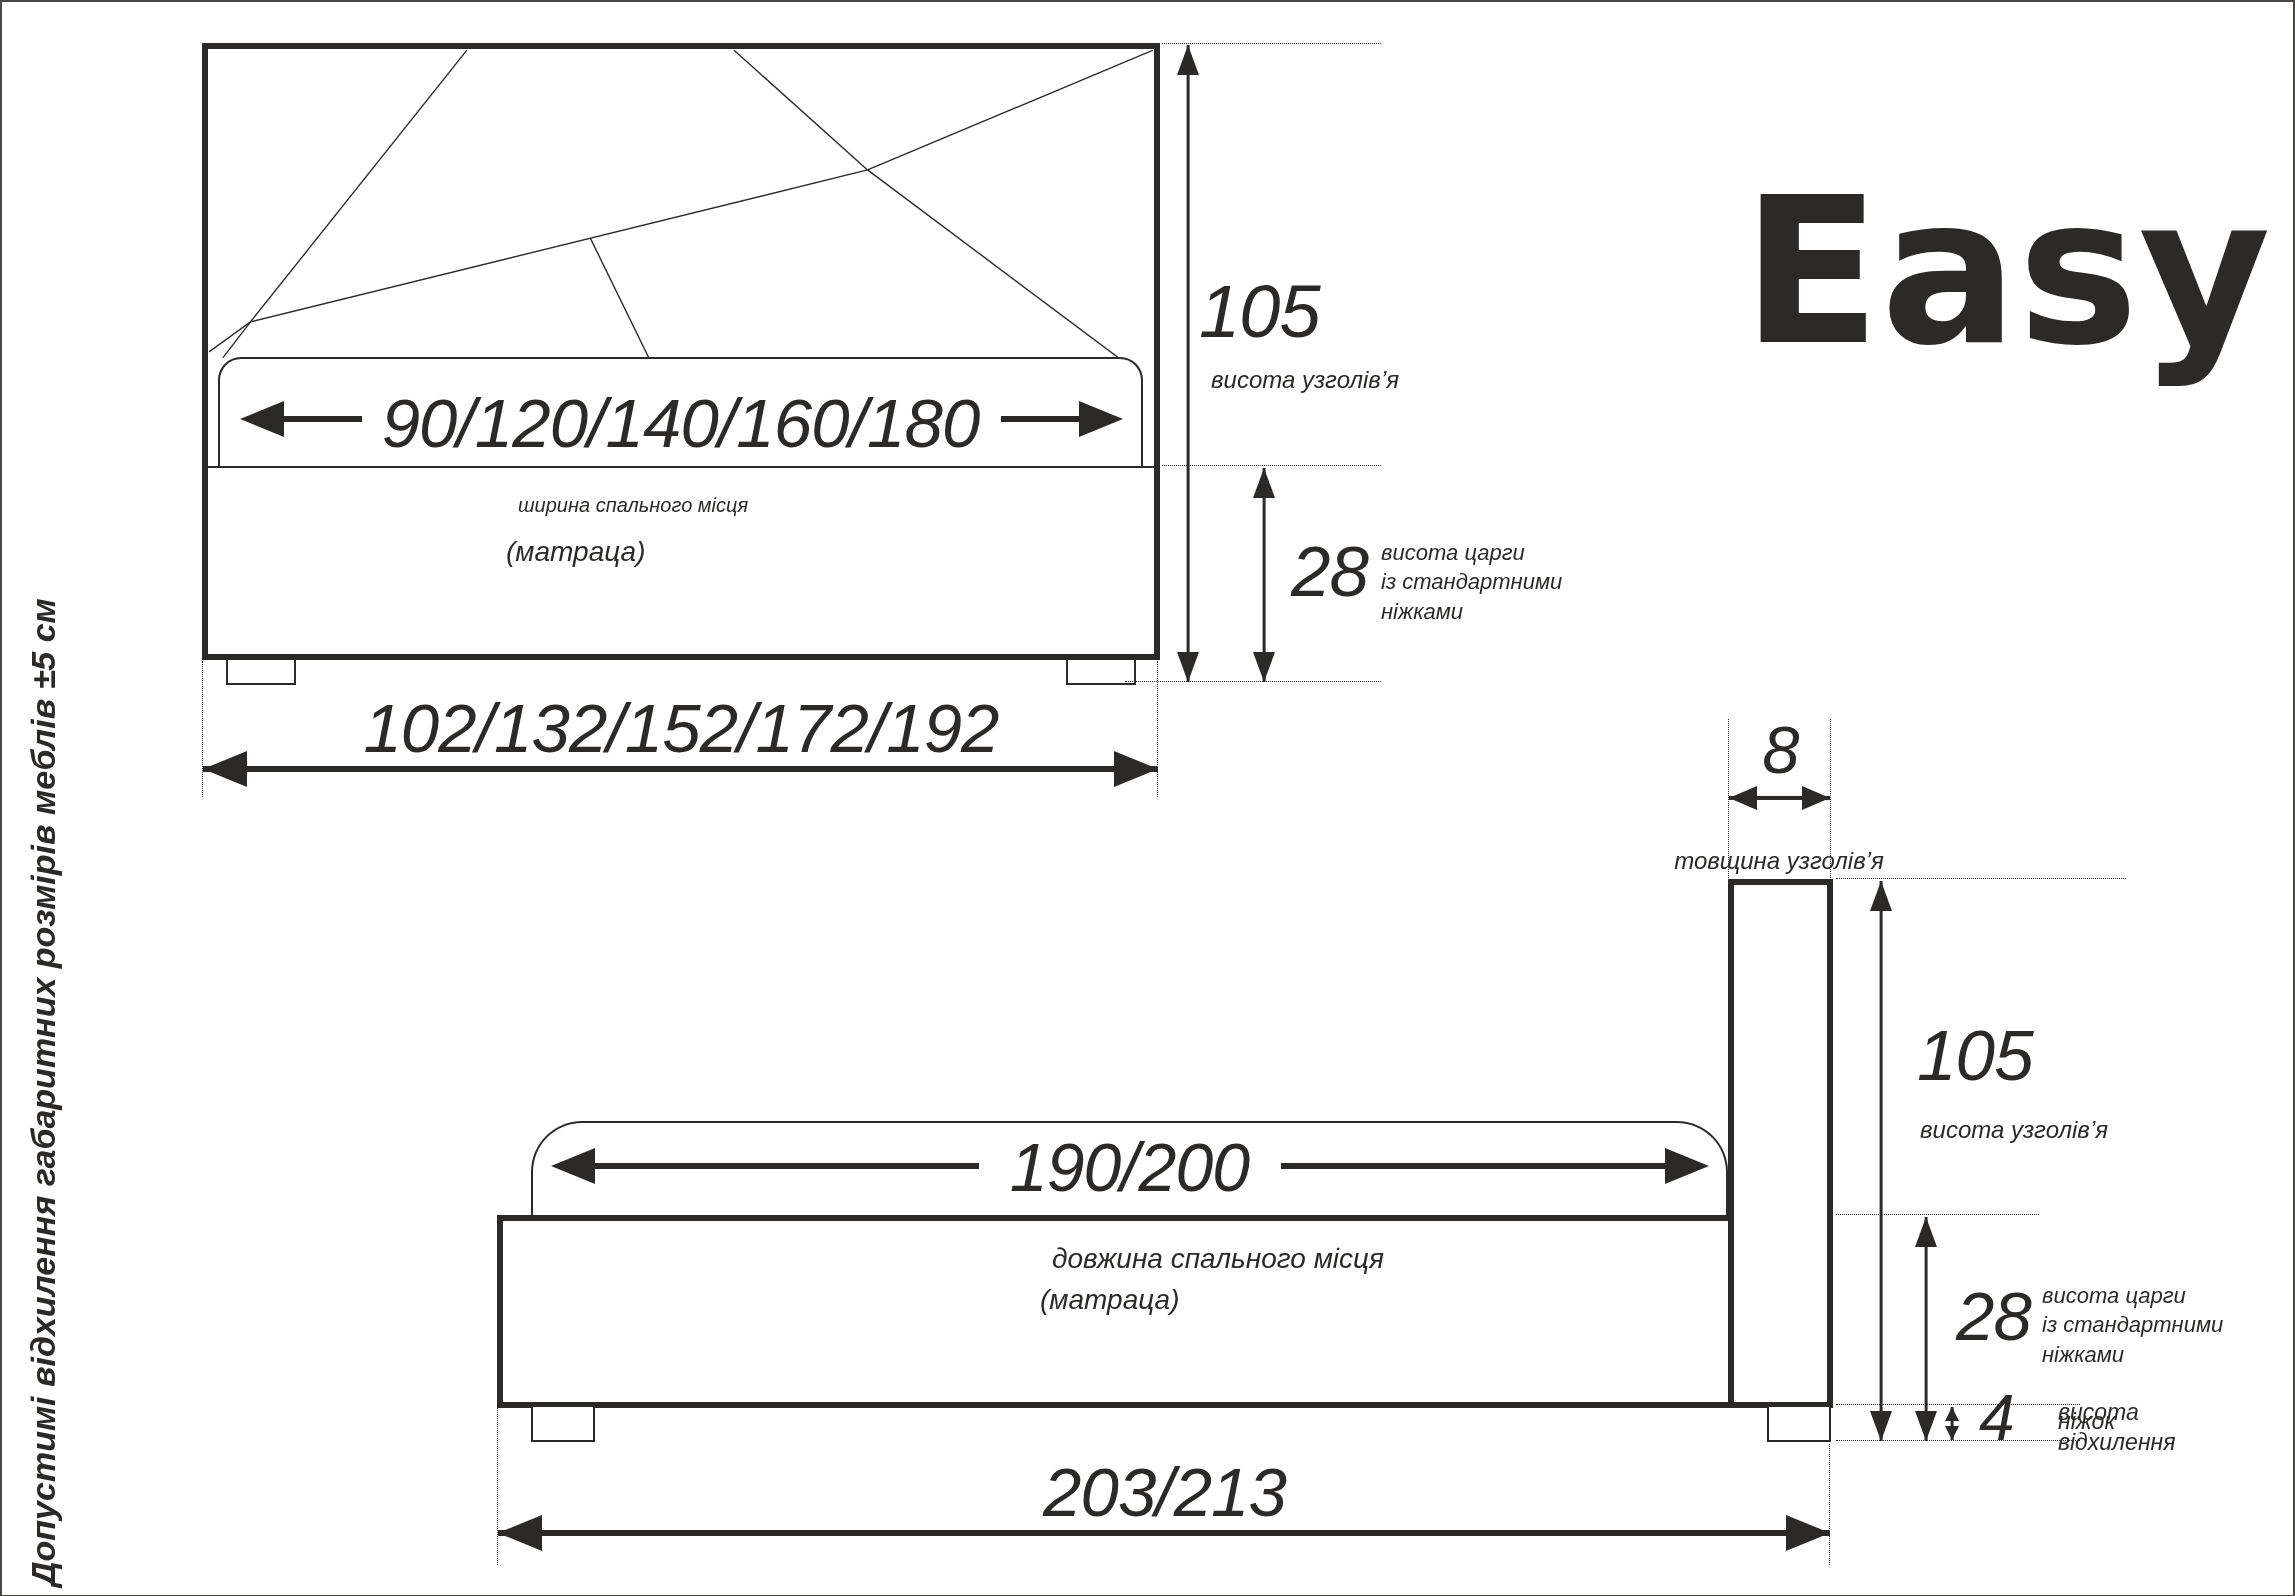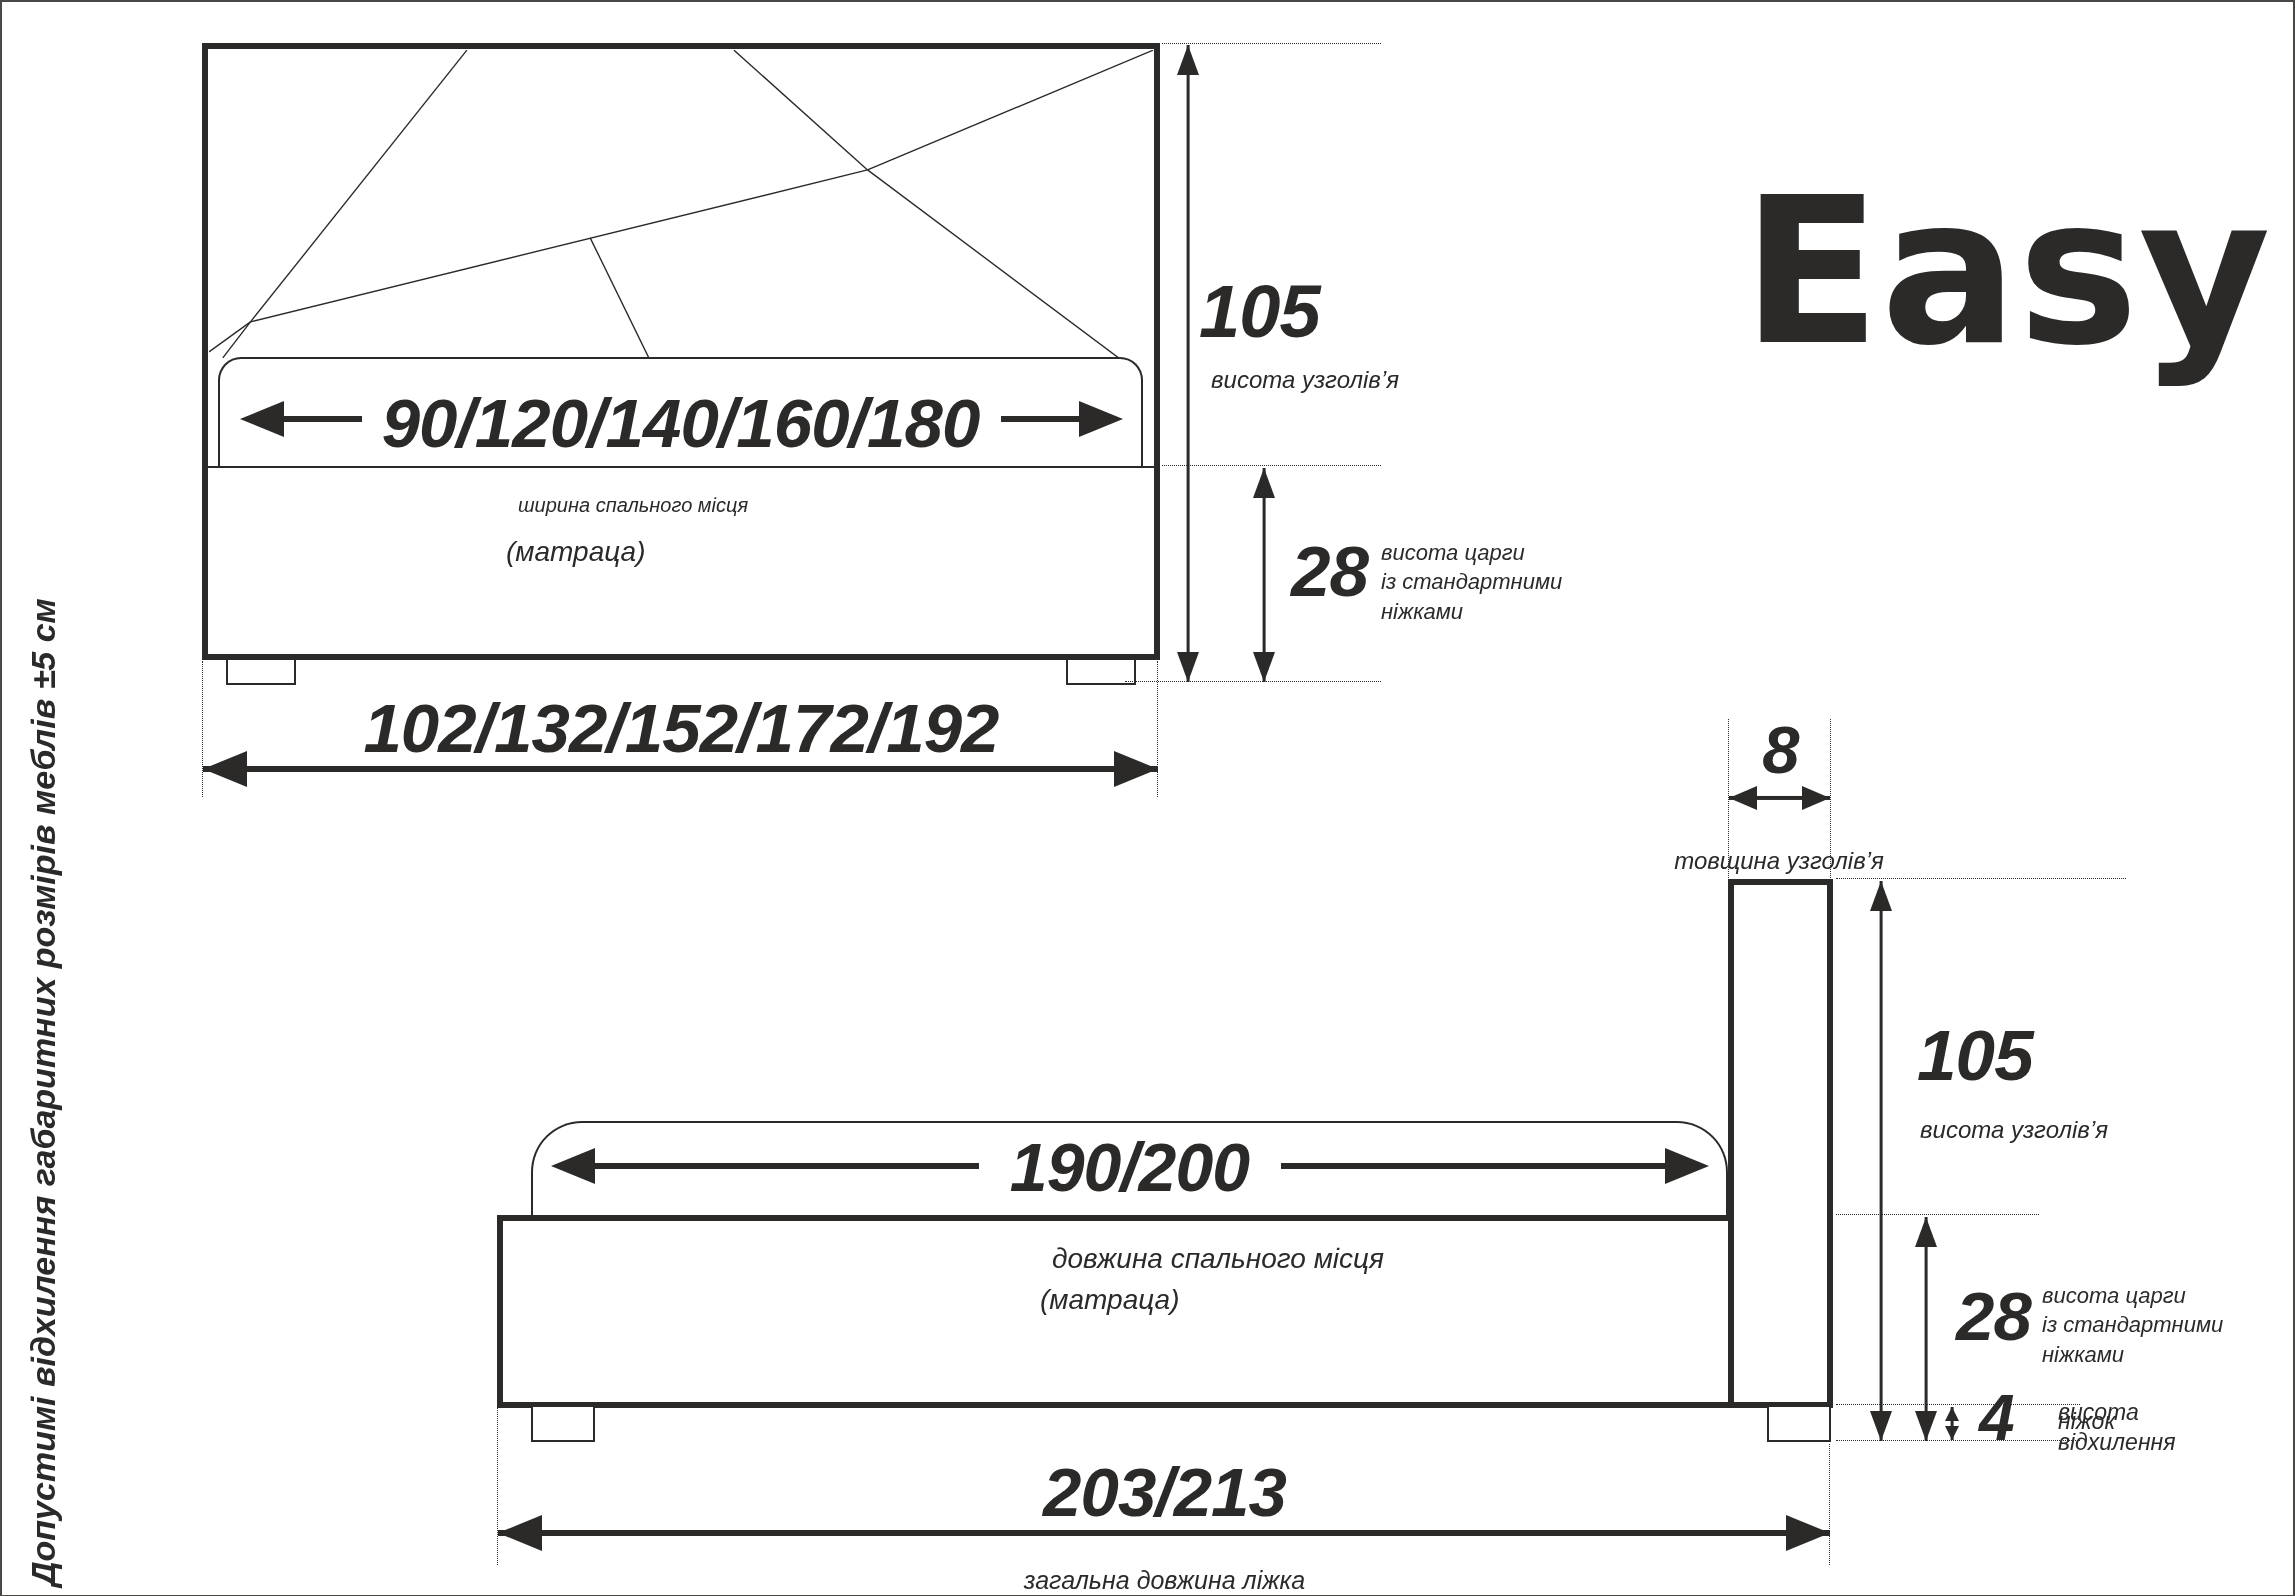--- a/index.html
+++ b/index.html
@@ -36,21 +36,21 @@
   .arr-h.onlyright .shaft{right:37px;}
   
   .arr-v .shaft{left:50%;transform:translateX(-50%);width:2.8px;top:0;bottom:0;}
   .arr-v .tri.up{top:0;left:50%;transform:translateX(-50%);
     border-left:11px solid transparent;border-right:11px solid transparent;border-bottom:30px solid #2b2a29;}
   .arr-v .tri.down{bottom:0;left:50%;transform:translateX(-50%);
     border-left:11px solid transparent;border-right:11px solid transparent;border-top:30px solid #2b2a29;}
   .arr-v.tiny .tri.up{border-left-width:7px;border-right-width:7px;border-bottom-width:14px;}
   .arr-v.tiny .tri.down{border-left-width:7px;border-right-width:7px;border-top-width:14px;}
   
-  .dim-num{position:absolute;font-style:italic;font-weight:bold;color:#2b2a29;letter-spacing:-0.9px;white-space:nowrap;}
+  .dim-num{position:absolute;font-style:italic;font-weight:normal;color:#2b2a29;letter-spacing:-0.9px;white-space:nowrap;}
   .lbl{position:absolute;font-style:italic;color:#2b2a29;white-space:nowrap;}
   .center{text-align:center;}
   .title{position:absolute;font-family:"DejaVu Sans",sans-serif;font-weight:600;color:#2b2a29;white-space:nowrap;}
   .note{position:absolute;font-style:italic;font-weight:bold;font-size:34px;white-space:nowrap;
     transform-origin:0 0;transform:rotate(-90deg);color:#2b2a29;}
   .leg{position:absolute;border:2.8px solid #2b2a29;background:#fff;box-sizing:border-box;}
   svg{display:block;}
 </style>
 </head>
 <body>
@@ -190,18 +190,17 @@
   <div class="lbl" style="left:2056px;top:1406px;font-size:23px;">ніжок</div>
 
   <div class="dot-v" style="left:495px;top:1406px;height:157px;"></div>
   <div class="dot-v" style="left:1827px;top:1442px;height:121px;"></div>
   <div class="dim-num center" style="left:495px;top:1451px;width:1335px;font-size:69px;">203/213</div>
   <div class="arr arr-h" style="left:496px;top:1511px;width:1332px;height:39px;">
     <div class="tri left"></div>
       <div class="shaft"></div>
       <div class="tri right"></div>
   </div>
-  <div class="lbl center" style="left:495px;top:1564px;width:1335px;font-size:25px;">загальна довжина ліжка</div>
 
   <div class="note" style="left:22px;top:1584px;">Допустимі відхилення габаритних розмірів  меблів ±5 см</div>
 
 </div>
 
 
 </body></html>

